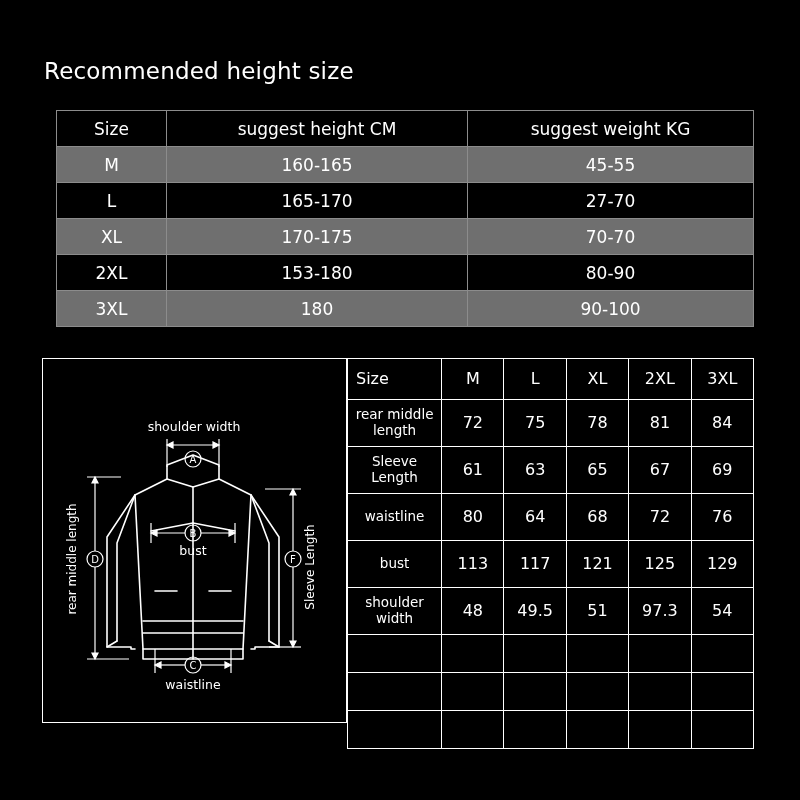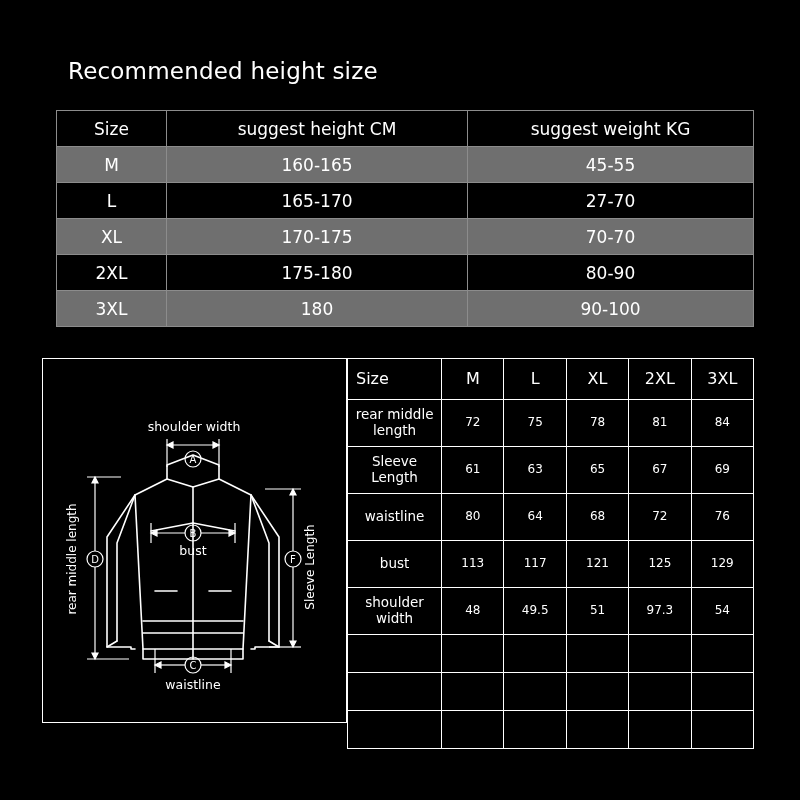--- a/index.html
+++ b/index.html
@@ -15,21 +15,21 @@
     color: #ffffff;
   }
   .page {
     position: relative;
     width: 800px;
     height: 800px;
     background: #000000;
   }
   .title {
     position: absolute;
-    left: 68px;
+    left: 44px;
     top: 58px;
     font-size: 23px;
     letter-spacing: 0.2px;
     color: #ffffff;
     font-family: "DejaVu Sans", sans-serif;
   }
 
   
   .top-table {
     position: absolute;
@@ -78,21 +78,21 @@
     position: absolute;
     left: 305px;
     top: 8px;
     width: 407px;
     border-collapse: collapse;
     table-layout: fixed;
   }
   .spec-table td {
     border: 1px solid #ffffff;
     text-align: center;
-    font-size: 12px;
+    font-size: 16px;
     color: #ffffff;
     height: 46px;
     font-family: "DejaVu Sans", sans-serif;
     padding: 0 2px;
     line-height: 1.15;
   }
   .spec-table .lbl {
     width: 72px;
     font-size: 13.5px;
   }
@@ -129,21 +129,21 @@
         <td>165-170</td>
         <td>27-70</td>
       </tr>
       <tr class="shade">
         <td>XL</td>
         <td>170-175</td>
         <td>70-70</td>
       </tr>
       <tr class="plain">
         <td>2XL</td>
-        <td>175-180</td>
+        <td>153-180</td>
         <td>80-90</td>
       </tr>
       <tr class="shade">
         <td>3XL</td>
         <td>180</td>
         <td>90-100</td>
       </tr>
     </tbody>
   </table>
 

